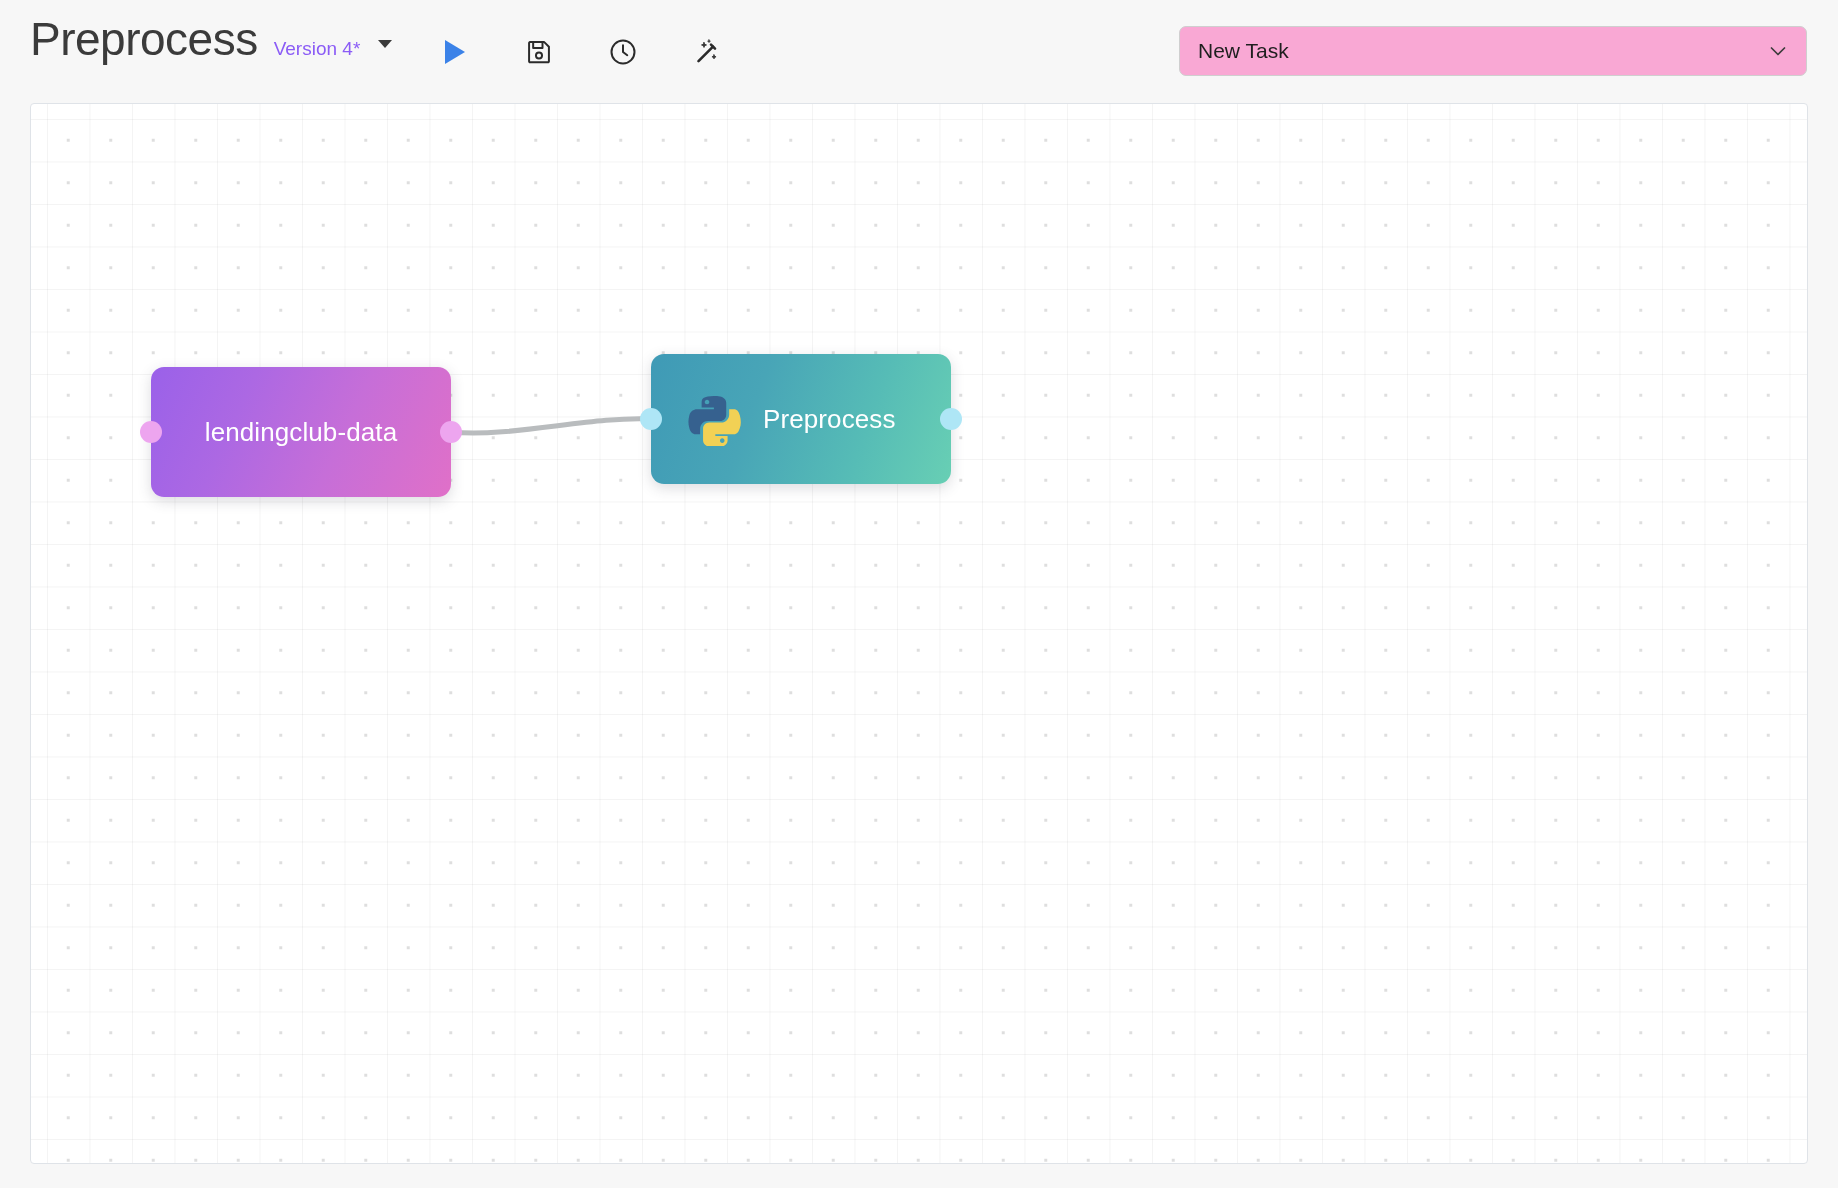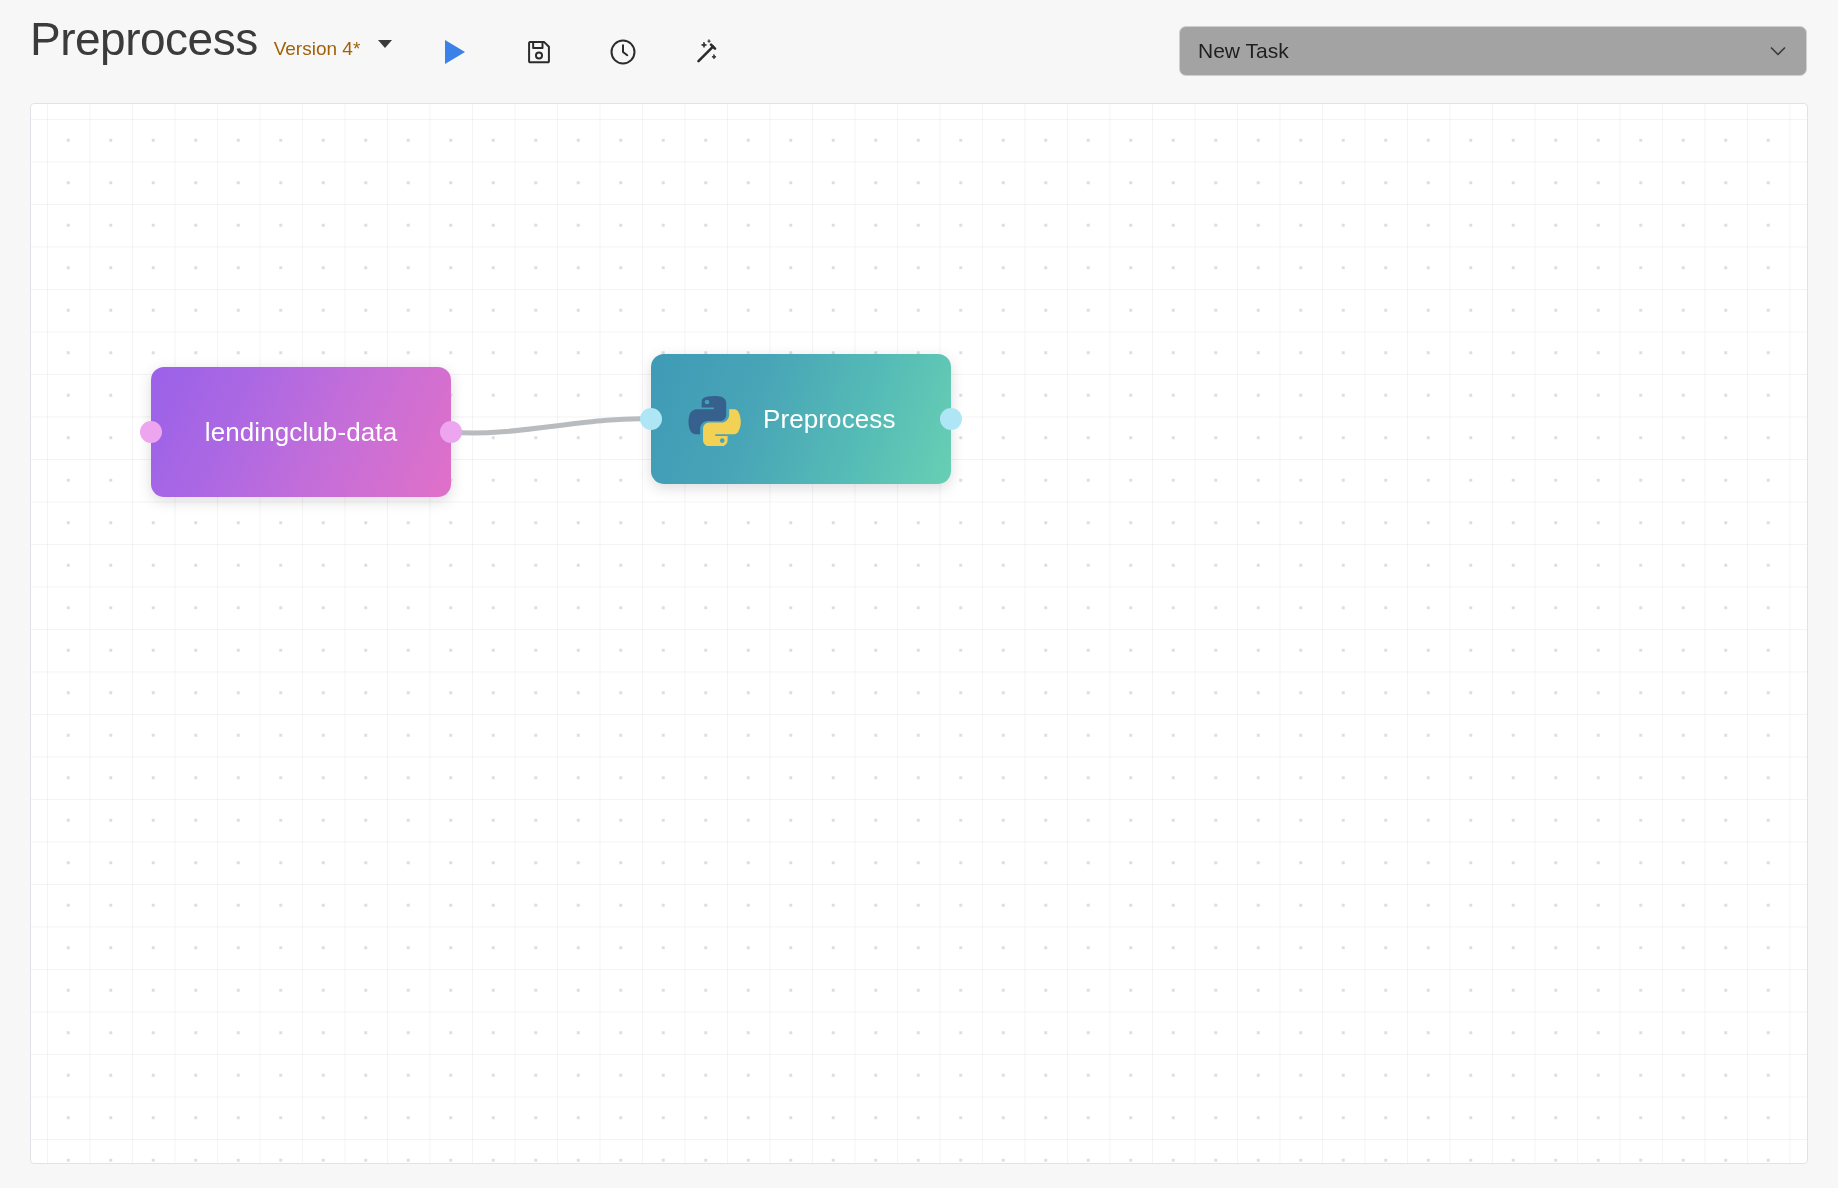--- a/index.html
+++ b/index.html
@@ -39,21 +39,21 @@
     font-size: 46px;
     font-weight: 300;
     color: #3b3b3b;
     letter-spacing: -0.5px;
     line-height: 1;
   }
 
   #version-label {
     font-size: 19px;
     font-weight: 400;
-    color: #a16207;
+    color: #8b5cf6;
     margin-left: 16px;
     line-height: 1;
   }
 
   #version-caret {
     margin-left: 18px;
     width: 0; height: 0;
     border-left: 7px solid transparent;
     border-right: 7px solid transparent;
     border-top: 8px solid #3a3a3a;
@@ -84,21 +84,21 @@
     border: none;
   }
 
   
   #task-select {
     position: absolute;
     right: 31px;
     top: 26px;
     width: 628px;
     height: 50px;
-    background: #a3a3a3;
+    background: #f9a8d4;
     border: 1px solid #cfcfcf;
     border-radius: 7px;
     display: flex;
     align-items: center;
     justify-content: space-between;
     padding: 0 16px 0 18px;
     cursor: pointer;
   }
 
   #task-select-value {

